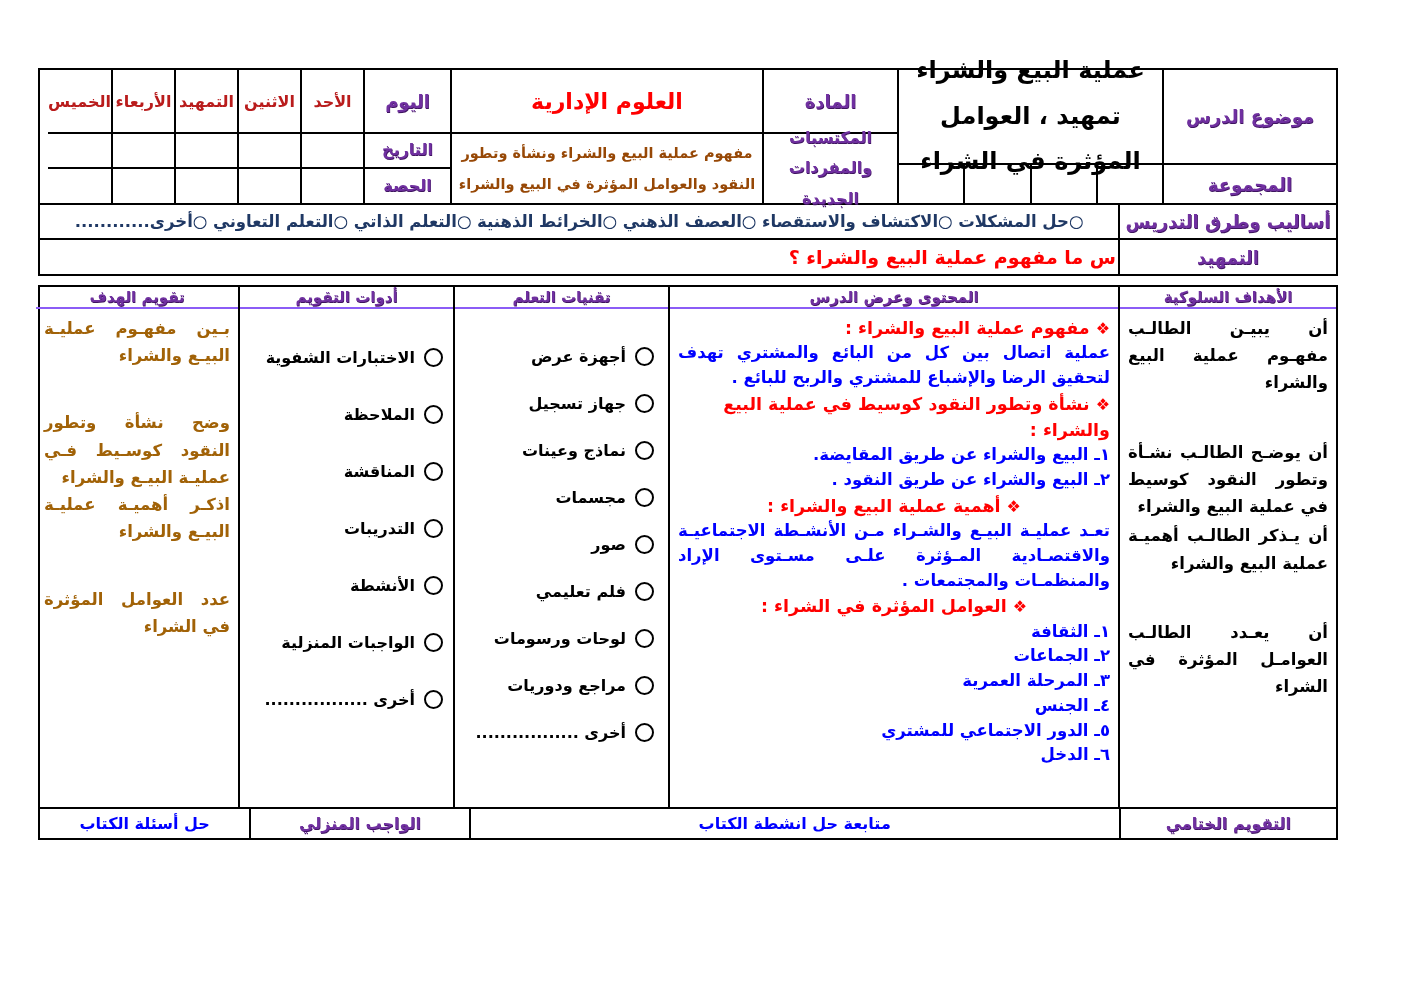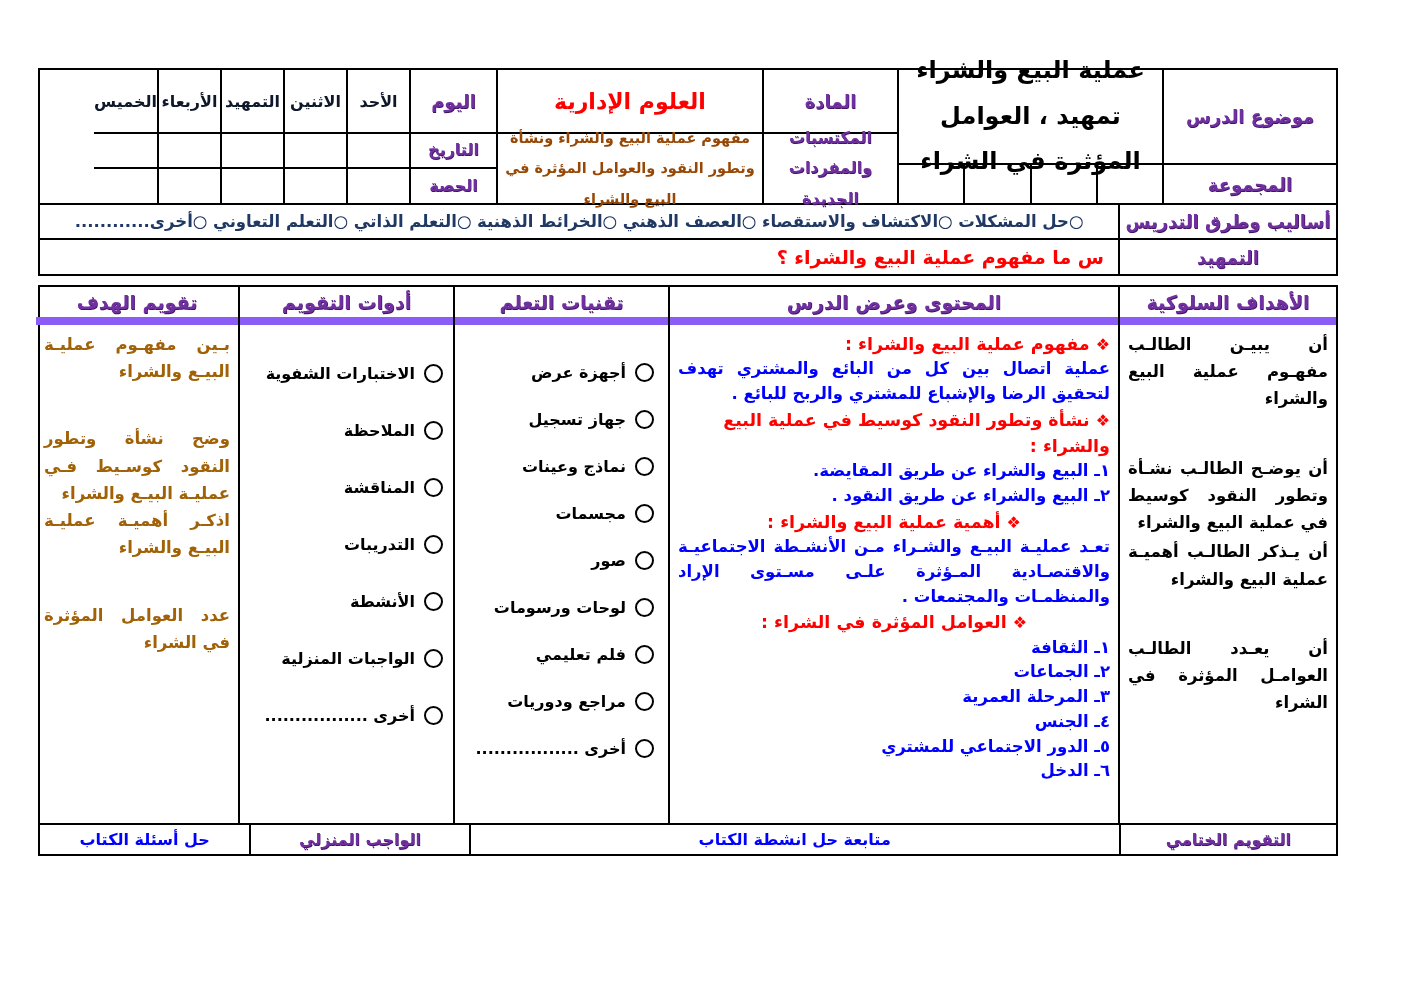--- a/index.html
+++ b/index.html
@@ -25,49 +25,49 @@
   .navy   { color:#1F3864; }
 
   
   .h93 { height:93px; } .h40 { height:40px; }
   .h62 { height:62px; } .h71 { height:71px; }
   .h35 { height:35px; } .h36 { height:36px; }
 
   .w-topic-label { width:174px; }
   .w-topic       { width:265px; }
   .w-subj-label  { width:135px; }
-  .w-subj        { width:266px; }
+  .w-subj        { width:312px; }
   .w-day-label   { width:87px;  }
   .day-col       { width:63px;  }
 
   .topic-value { font-size:24px; line-height:1.9; padding:0 6px; }
   .group-cells { display:flex; flex-direction:row; height:40px; border-top:2px solid #000; }
   .group-cells .gcell { flex:1; border-left:2px solid #000; }
   .group-cells .gcell:last-child { border-left:none; }
   .subj-value { font-size:22px; color:#FF0000; }
   .acq-value  { font-size:14.5px; color:#974806; line-height:2.1; padding:0 4px; }
-  .day-name   { color:#0f172a; font-size:16px; }
+  .day-name   { color:#b91c1c; font-size:16px; }
   .small-lbl  { font-size:16px; line-height:1.9; }
 
   
   .row2 { display:flex; border:2px solid #000; margin-top:-2px; }
   .row2 .lblcell { width:218px; border-left:2px solid #000; display:flex; align-items:center; justify-content:center; }
   .row2 .valcell { flex:1; display:flex; align-items:center; }
   .methods-row { height:37px; }
   .methods-row .valcell { justify-content:center; font-size:16.5px; letter-spacing:0; }
   .intro-row { height:38px; }
-  .intro-row .valcell { justify-content:flex-start; padding-right:14px; font-size:19px; }
+  .intro-row .valcell { justify-content:flex-start; padding-right:2px; font-size:19px; }
 
   .gap9 { height:9px; }
 
   
   .main-tbl { display:flex; border:2px solid #000; }
   .mcol { border-left:2px solid #000; display:flex; flex-direction:column; flex:none; }
   .mcol:last-child { border-left:none; }
-  .mhead { height:38px; border-bottom:8px solid #8b5cf6; display:flex; align-items:center; justify-content:center; font-size:19px; }
+  .mhead { height:22px; border-bottom:2px solid #8b5cf6; display:flex; align-items:center; justify-content:center; font-size:15px; }
   .mbody { height:498px; padding:6px 8px; overflow:hidden; }
 
   .w-obj  { width:218px; }
   .w-cont { width:450px; }
   .w-tech { width:215px; }
   .w-tool { width:202px; }   
   .w-evl  { width:215px; }
 
   
   .obj-item { font-size:16.5px; line-height:1.65; text-align:justify; margin-bottom:2px; }
@@ -230,25 +230,25 @@
           <div class="chk-row">
             <span class="chk-circle"></span>
             <span>مجسمات</span>
           </div>
           <div class="chk-row">
             <span class="chk-circle"></span>
             <span>صور</span>
           </div>
           <div class="chk-row">
             <span class="chk-circle"></span>
+            <span>فلم تعليمي</span>
+          </div>
+          <div class="chk-row">
+            <span class="chk-circle"></span>
             <span>لوحات ورسومات</span>
-          </div>
-          <div class="chk-row">
-            <span class="chk-circle"></span>
-            <span>فلم تعليمي</span>
           </div>
           <div class="chk-row">
             <span class="chk-circle"></span>
             <span>مراجع ودوريات</span>
           </div>
           <div class="chk-row">
             <span class="chk-circle"></span>
             <span>أخرى .................</span>
           </div>
         </div>

